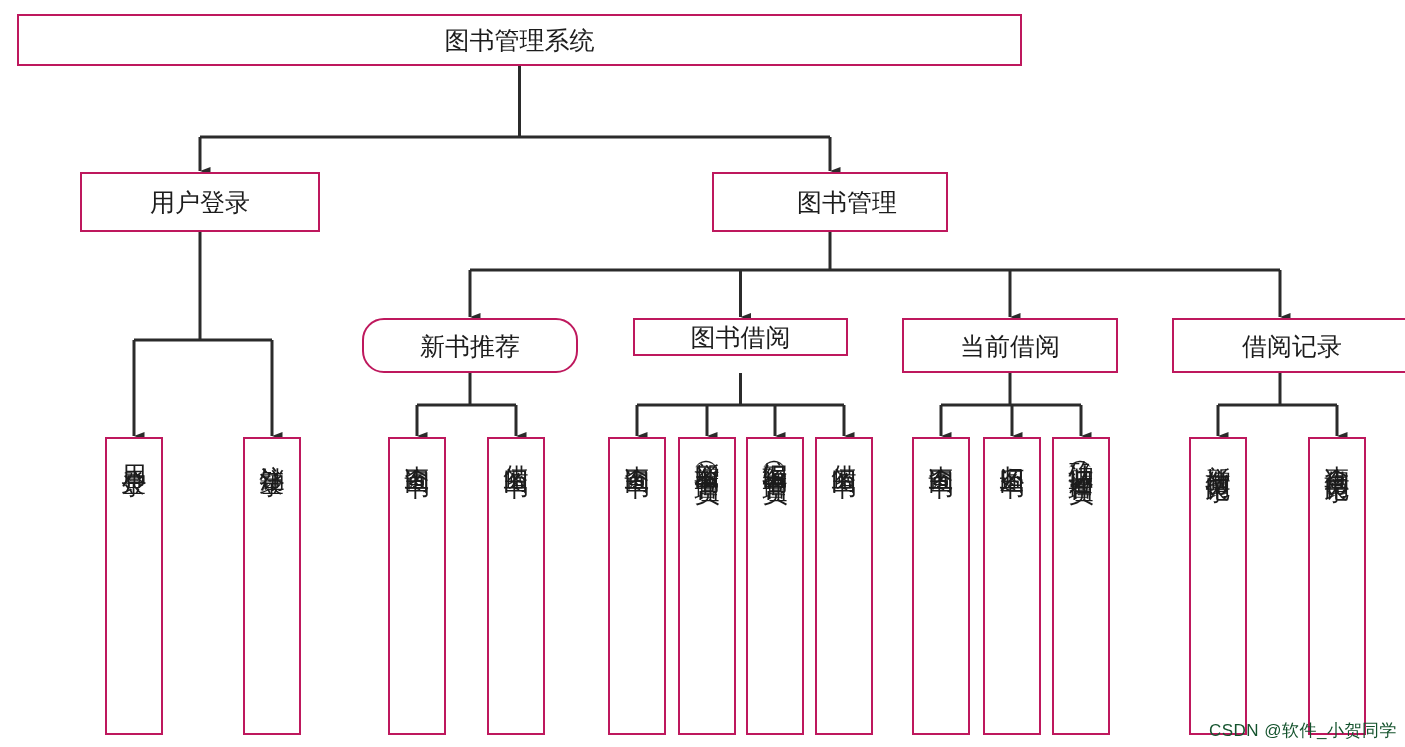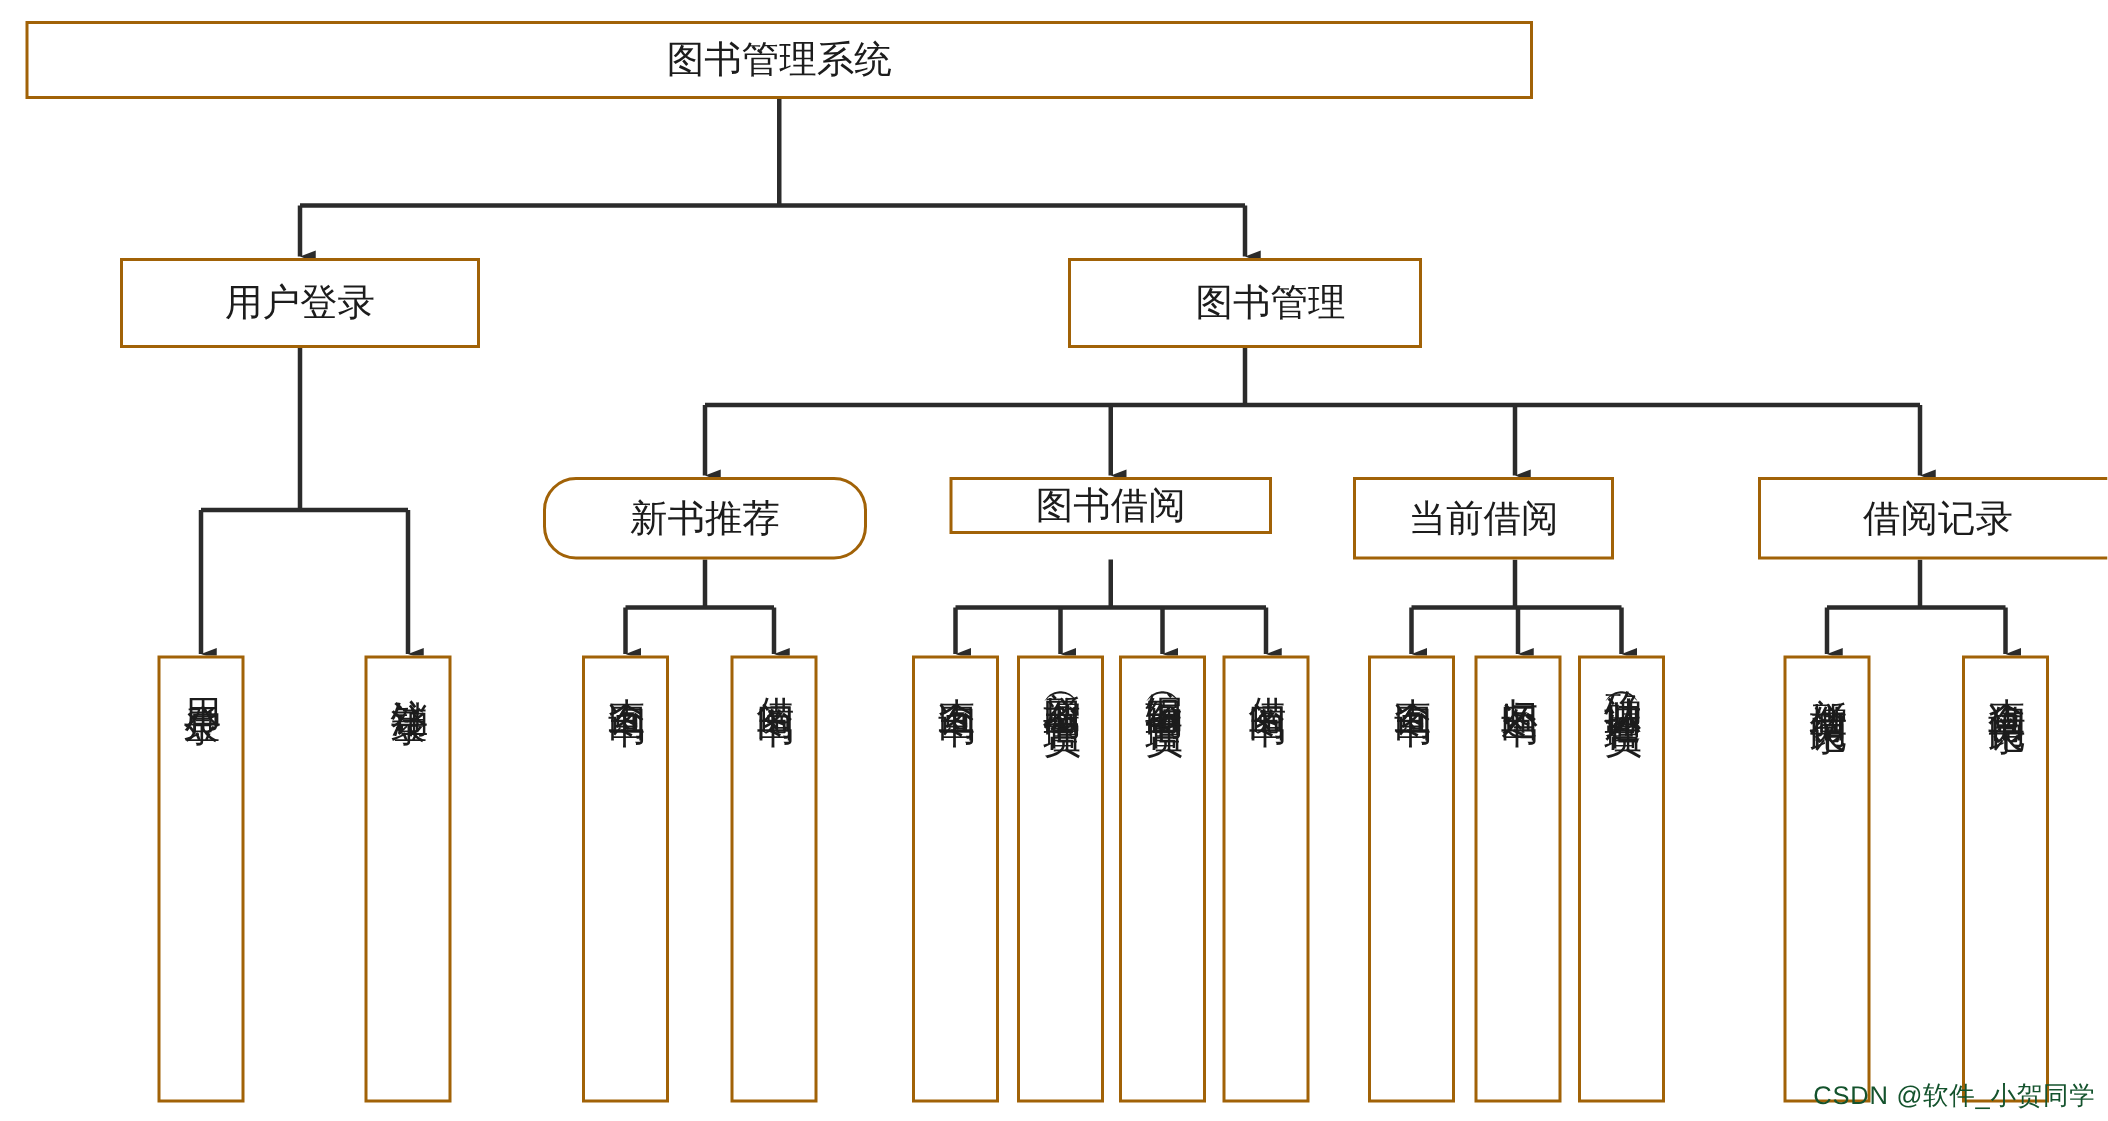--- a/index.html
+++ b/index.html
@@ -20,21 +20,21 @@
   #diagram-svg {
     position: absolute;
     left: 0;
     top: 0;
     width: 1405px;
     height: 747px;
   }
   .node-box {
     position: absolute;
     box-sizing: border-box;
-    border: 2px solid #a16207;
+    border: 2px solid #be185d;
     background: #ffffff;
     display: flex;
     align-items: center;
     justify-content: center;
     overflow: hidden;
   }
   .node-label {
     color: #1c1c1c;
     text-align: center;
     line-height: 1.12;
@@ -132,21 +132,21 @@
       </div>
       <div class="node-box node-l2" style="left: 712px; top: 172px; width: 236px; height: 60px; padding-left: 34px;">
         <span class="node-label">图书管理</span>
       </div>
       <div class="node-box node-l3" style="left: 362px; top: 318px; width: 216px; height: 55px; border-radius: 22px;">
         <span class="node-label">新书推荐</span>
       </div>
       <div class="node-box node-l3" style="left: 633px; top: 318px; width: 215px; height: 38px;">
         <span class="node-label">图书借阅</span>
       </div>
-      <div class="node-box node-l3" style="left: 902px; top: 318px; width: 174px; height: 55px;">
+      <div class="node-box node-l3" style="left: 902px; top: 318px; width: 216px; height: 55px;">
         <span class="node-label">当前借阅</span>
       </div>
       <div class="node-box node-l3" style="left: 1172px; top: 318px; width: 240px; height: 55px; justify-content: center;">
         <span class="node-label">借阅记录</span>
       </div>
       <div class="node-box node-leaf" style="left: 105px; top: 437px; width: 58px; height: 298px;">
         <span class="node-label">用户登录</span>
       </div>
       <div class="node-box node-leaf" style="left: 243px; top: 437px; width: 58px; height: 298px;">
         <span class="node-label">注销登录</span>

